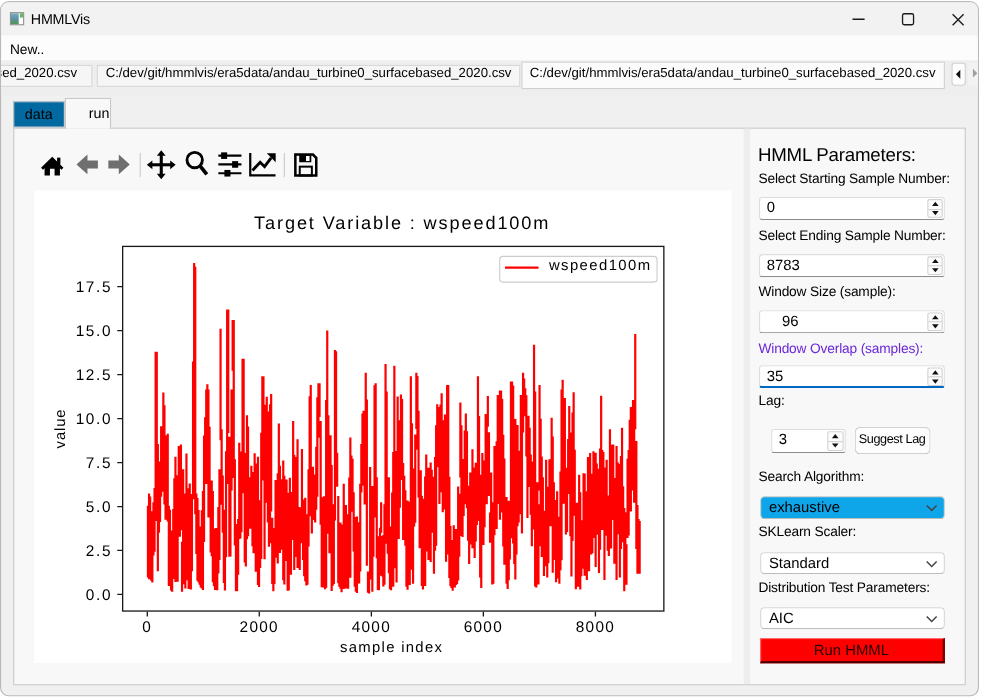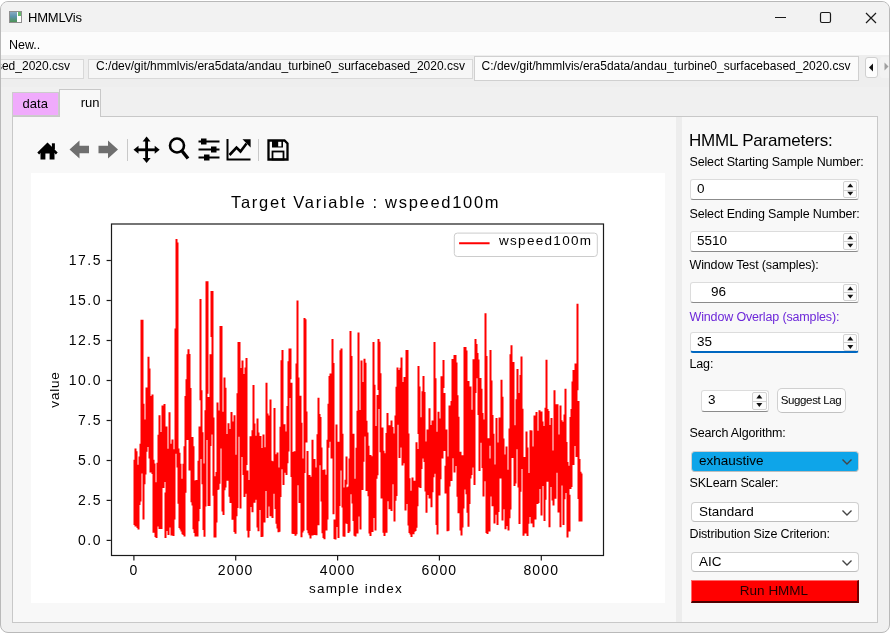--- a/index.html
+++ b/index.html
@@ -32,21 +32,21 @@
     <svg width="10" height="19" viewBox="0 0 10 19">
         <path d="M7 5.5 L3 9.5 L7 13.5 Z" fill="#111"></path>
       </svg>
   </div>
   <div class="abs" style="left:878.5px;top:55px;width:12.5px;height:21px;background:#f2f2f2;border-radius:3px">
     <svg width="12" height="19" viewBox="0 0 12 19">
         <path d="M4.5 5.5 L8.5 9.5 L4.5 13.5 Z" fill="#9f9f9f"></path>
       </svg>
   </div>
 
-  <div class="abs" style="left:11px;top:90px;width:46.5px;height:23.5px;background:#f0abfc;border:1px solid #cccccc;font-size:13px;color:#000;text-align:center;line-height:21px">data</div>
+  <div class="abs" style="left:11px;top:90px;width:46.5px;height:23.5px;background:#0369a1;border:1px solid #cccccc;font-size:13px;color:#000;text-align:center;line-height:21px">data</div>
 
   <div class="abs" style="left:10.5px;top:113.5px;width:866.5px;height:507.5px;background:#f8f8f8;border:1px solid #c8c8c8"></div>
   <div class="abs" style="left:57.5px;top:86.5px;width:42px;height:28px;background:#f8f8f8;border:1px solid #c8c8c8;border-bottom:none;font-size:13px;color:#000;text-align:right;line-height:25px">run</div>
 
   <div class="abs" style="left:675px;top:114.5px;width:6px;height:505.5px;background:#ededed"></div>
   <svg width="270" height="40" viewBox="0 0 270 40" style="position:absolute;left:30;top:128">
 
 <g fill="#000000">
 <path d="M6.3 22.6 L16.5 12.6 L26.7 22.6 L24.9 24.4 L16.5 16.4 L8.1 24.4 Z"></path>
 <rect x="20.9" y="13.3" width="3" height="6.2"></rect>
@@ -154,29 +154,29 @@
     <div style="position:absolute;left:688.5px;top:153.2px;font-size:12.5px;letter-spacing:-0.15px;color:#000;white-space:nowrap">Select Starting Sample Number:</div>
     <div style="position:absolute;left:689px;top:177px;width:169px;height:21px;background:#ffffff;border:1px solid #dcdcdc;border-bottom:1px solid #8b8b8b;border-radius:3px;box-sizing:border-box;font-size:13.5px;color:#000;line-height:18px;padding-left:6px">0</div>
     <div style="position:absolute;left:841.7px;top:179px;width:14.6px;height:17px;background:#fcfcfc;border:1px solid #d2d2d2;border-radius:2px;box-sizing:border-box">
 <div style="position:absolute;left:0;right:0;top:50%;height:1px;background:#d2d2d2"></div>
 <svg width="14.6" height="17" viewBox="0 0 14.6 17" style="position:absolute;left:-1px;top:-1px">
 <path d="M4.3 6.2 L7.3 2.5 L10.3 6.2 Z" fill="#101010"></path>
 <path d="M4.3 10.8 L7.3 14.6 L10.3 10.8 Z" fill="#101010"></path>
 </svg>
     </div>
     <div style="position:absolute;left:688.5px;top:204.7px;font-size:12.5px;letter-spacing:-0.15px;color:#000;white-space:nowrap">Select Ending Sample Number:</div>
-    <div style="position:absolute;left:689px;top:228.5px;width:169px;height:21px;background:#ffffff;border:1px solid #dcdcdc;border-bottom:1px solid #8b8b8b;border-radius:3px;box-sizing:border-box;font-size:13.5px;color:#000;line-height:18px;padding-left:6px">5510</div>
+    <div style="position:absolute;left:689px;top:228.5px;width:169px;height:21px;background:#ffffff;border:1px solid #dcdcdc;border-bottom:1px solid #8b8b8b;border-radius:3px;box-sizing:border-box;font-size:13.5px;color:#000;line-height:18px;padding-left:6px">8783</div>
     <div style="position:absolute;left:841.7px;top:230.5px;width:14.6px;height:17px;background:#fcfcfc;border:1px solid #d2d2d2;border-radius:2px;box-sizing:border-box">
 <div style="position:absolute;left:0;right:0;top:50%;height:1px;background:#d2d2d2"></div>
 <svg width="14.6" height="17" viewBox="0 0 14.6 17" style="position:absolute;left:-1px;top:-1px">
 <path d="M4.3 6.2 L7.3 2.5 L10.3 6.2 Z" fill="#101010"></path>
 <path d="M4.3 10.8 L7.3 14.6 L10.3 10.8 Z" fill="#101010"></path>
 </svg>
     </div>
-    <div style="position:absolute;left:688.5px;top:256.3px;font-size:12.5px;letter-spacing:-0.15px;color:#000;white-space:nowrap">Window Test (samples):</div>
+    <div style="position:absolute;left:688.5px;top:256.3px;font-size:12.5px;letter-spacing:-0.15px;color:#000;white-space:nowrap">Window Size (sample):</div>
     <div style="position:absolute;left:689px;top:279.5px;width:169px;height:21px;background:#ffffff;border:1px solid #dcdcdc;border-bottom:1px solid #8b8b8b;border-radius:3px;box-sizing:border-box;font-size:13.5px;color:#000;line-height:18px;padding-left:20px">96</div>
     <div style="position:absolute;left:841.7px;top:281.5px;width:14.6px;height:17px;background:#fcfcfc;border:1px solid #d2d2d2;border-radius:2px;box-sizing:border-box">
 <div style="position:absolute;left:0;right:0;top:50%;height:1px;background:#d2d2d2"></div>
 <svg width="14.6" height="17" viewBox="0 0 14.6 17" style="position:absolute;left:-1px;top:-1px">
 <path d="M4.3 6.2 L7.3 2.5 L10.3 6.2 Z" fill="#101010"></path>
 <path d="M4.3 10.8 L7.3 14.6 L10.3 10.8 Z" fill="#101010"></path>
 </svg>
     </div>
     <div style="position:absolute;left:688.5px;top:307.6px;font-size:12.5px;letter-spacing:-0.15px;color:#6d28d9;white-space:nowrap">Window Overlap (samples):</div>
     <div style="position:absolute;left:689px;top:329.5px;width:169px;height:21.5px;background:#ffffff;border:1px solid #dcdcdc;border-bottom:2px solid #0067c0;border-radius:3px;box-sizing:border-box;font-size:13.5px;color:#000;line-height:18.5px;padding-left:6px">35</div>
@@ -200,18 +200,18 @@
     <div style="position:absolute;left:688.5px;top:424.1px;font-size:12.5px;letter-spacing:-0.15px;color:#000;white-space:nowrap">Search Algorithm:</div>
     <div style="position:absolute;left:690px;top:449px;width:168px;height:20.5px;background:#0ea5e9;border:1px solid #d0d0d0;border-bottom:1px solid #bdbdbd;border-radius:4px;box-sizing:border-box;font-size:13.5px;color:#000;line-height:18.5px;padding-left:7px">exhaustive
 <svg width="12" height="8" viewBox="0 0 12 8" style="position:absolute;right:5px;top:6.25px">
         <path d="M1.5 1.5 L6 6 L10.5 1.5" stroke="#454545" stroke-width="1.4" fill="none"></path>
       </svg></div>
     <div style="position:absolute;left:688.5px;top:473.6px;font-size:12.5px;letter-spacing:-0.15px;color:#000;white-space:nowrap">SKLearn Scaler:</div>
     <div style="position:absolute;left:690px;top:499.5px;width:168px;height:20.5px;background:#ffffff;border:1px solid #d0d0d0;border-bottom:1px solid #bdbdbd;border-radius:4px;box-sizing:border-box;font-size:13.5px;color:#000;line-height:18.5px;padding-left:7px">Standard
 <svg width="12" height="8" viewBox="0 0 12 8" style="position:absolute;right:5px;top:6.25px">
         <path d="M1.5 1.5 L6 6 L10.5 1.5" stroke="#454545" stroke-width="1.4" fill="none"></path>
       </svg></div>
-    <div style="position:absolute;left:688.5px;top:524.8px;font-size:12.5px;letter-spacing:-0.15px;color:#000;white-space:nowrap">Distribution Size Criterion:</div>
+    <div style="position:absolute;left:688.5px;top:524.8px;font-size:12.5px;letter-spacing:-0.15px;color:#000;white-space:nowrap">Distribution Test Parameters:</div>
     <div style="position:absolute;left:689.5px;top:577.5px;width:168px;height:23px;background:#ff0000;border-top:1px solid #ff6a6a;border-left:1px solid #ff6a6a;border-right:2px solid #720000;border-bottom:2px solid #4d0000;box-sizing:border-box;font-size:13.5px;color:#240000;text-align:center;line-height:20px">Run HMML</div>
     <div style="position:absolute;left:690px;top:549.5px;width:168px;height:20.5px;background:#ffffff;border:1px solid #d0d0d0;border-bottom:1px solid #bdbdbd;border-radius:4px;box-sizing:border-box;font-size:13.5px;color:#000;line-height:18.5px;padding-left:7px">AIC
 <svg width="12" height="8" viewBox="0 0 12 8" style="position:absolute;right:5px;top:6.25px">
         <path d="M1.5 1.5 L6 6 L10.5 1.5" stroke="#454545" stroke-width="1.4" fill="none"></path>
       </svg></div>
 </div>
 </body></html>

